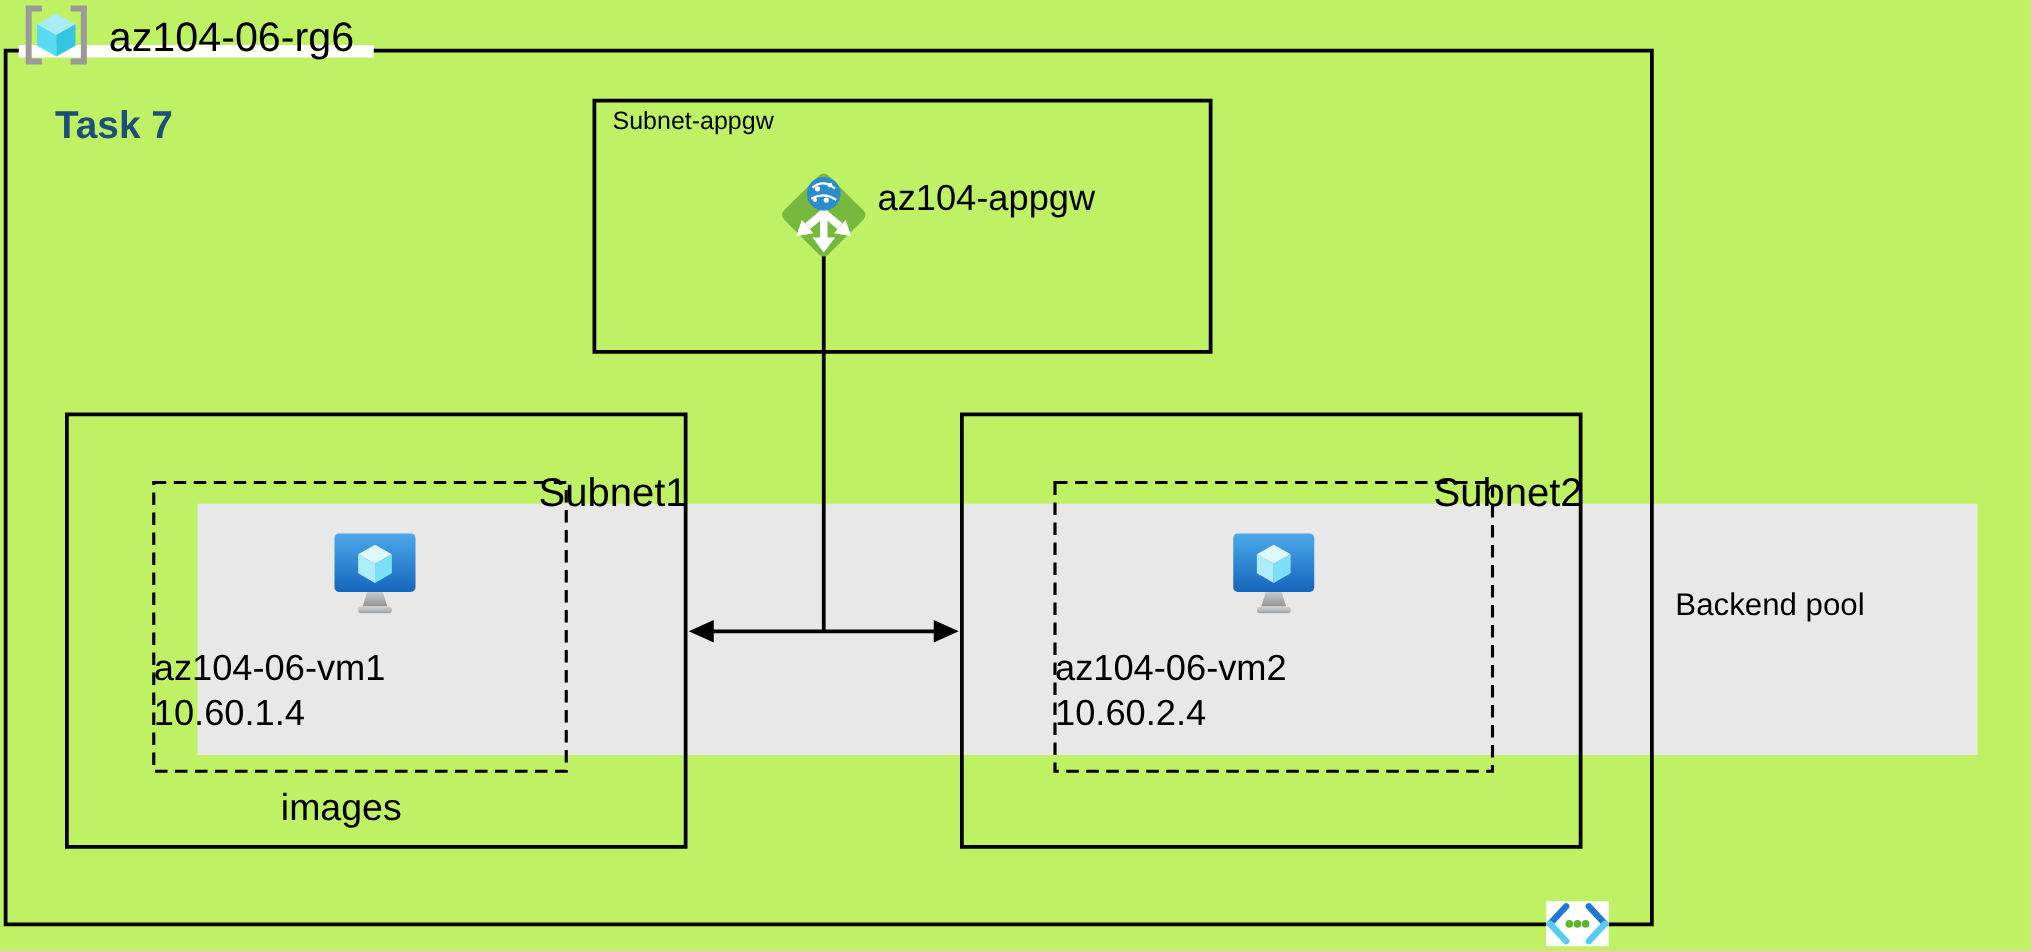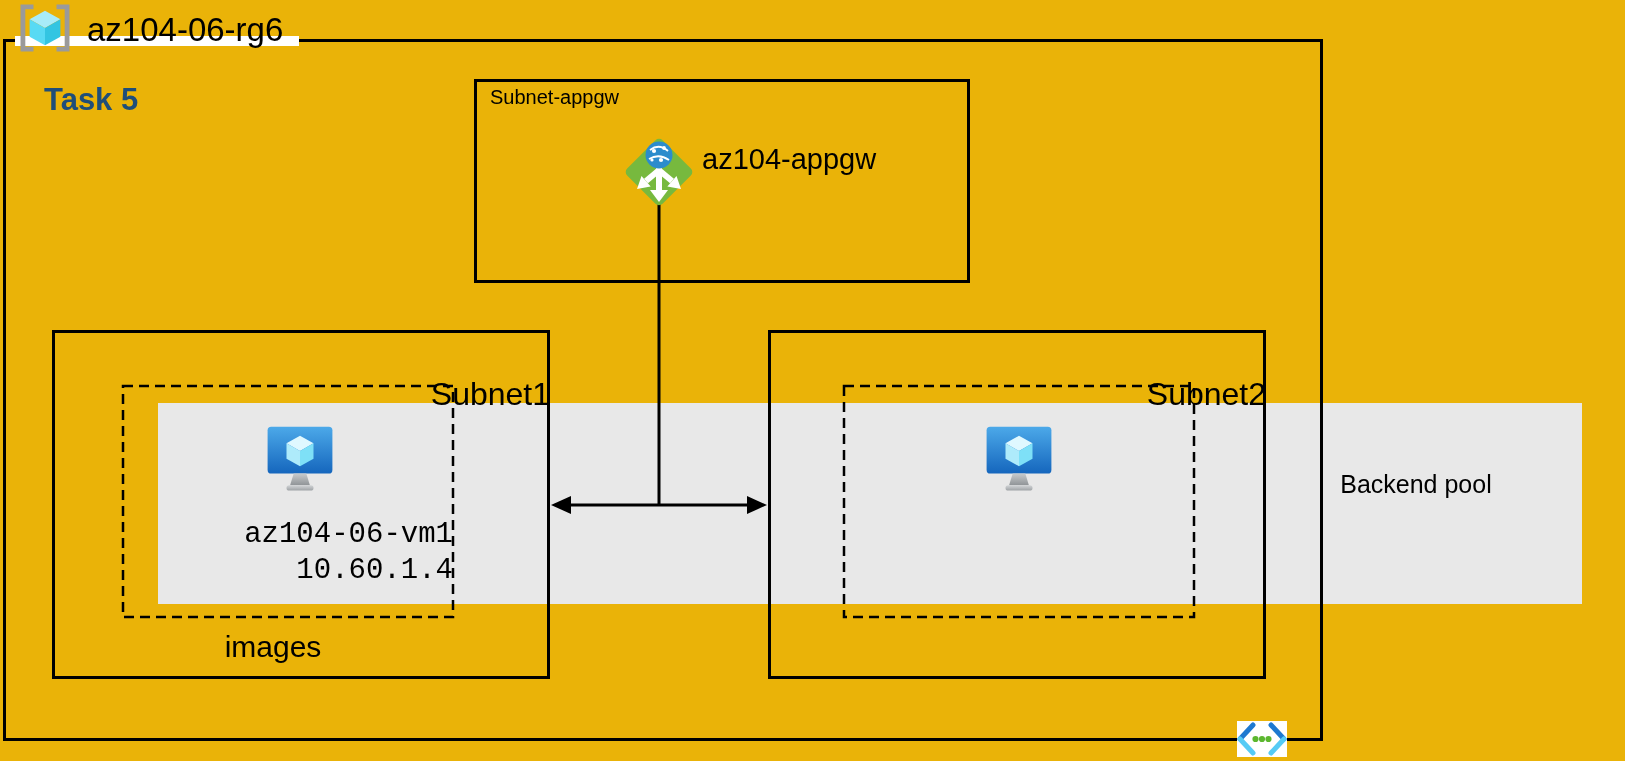--- a/index.html
+++ b/index.html
@@ -1,17 +1,17 @@
 <!DOCTYPE html>
 <html><head>
 <meta charset="utf-8">
 <style>
   html,body{margin:0;padding:0;background:#fff;}
   .canvas{
-    position:relative;width:1625px;height:761px;background:#eab308;
+    position:relative;width:1625px;height:761px;background:#bef264;
     font-family:"Liberation Sans",sans-serif;color:#000;overflow:hidden;
   }
   .abs{position:absolute;}
   
   .band{left:158px;top:403px;width:1424px;height:201px;background:#E8E8E8;z-index:1;}
   .outer-box{left:3px;top:39px;width:1320px;height:702px;border:3px solid #000;box-sizing:border-box;z-index:2;}
   .rg-mask{left:15px;top:36px;width:284px;height:10px;background:#fff;z-index:3;}
   .rg-icon{left:16px;top:4px;z-index:4;}
   .rg-label{left:87px;top:11px;font-size:33px;z-index:4;white-space:nowrap;}
   .task{left:44px;top:82px;font-size:31px;font-weight:bold;color:#1F4E79;z-index:3;}
@@ -21,21 +21,21 @@
   .appgw-icon{left:617px;top:130px;z-index:3;}
   .appgw-names{left:702px;top:141px;font-size:29px;line-height:37px;z-index:3;white-space:nowrap;}
   .subnet1-box{left:52px;top:330px;width:498px;height:349px;}
   .subnet2-box{left:768px;top:330px;width:498px;height:349px;}
   .subnet-title{top:334px;font-size:32px;text-align:right;z-index:3;margin-top:42px;}
   .subnet1-title{left:52px;width:498px;}
   .subnet2-title{left:768px;width:498px;}
   .vm-icon{z-index:3;}
   .vm1-icon{left:264px;top:422px;}
   .vm2-icon{left:983px;top:422px;}
-  .vm-text{top:517px;font-size:29px;line-height:36px;text-align:right;z-index:3;font-family:Liberation Mono, monospace;}
+  .vm-text{top:517px;font-size:29px;line-height:36px;text-align:left;z-index:3;}
   .vm1-text{left:123px;width:330px;}
   .vm2-text{left:844px;width:350px;}
   .store-label{top:630px;font-size:30px;text-align:center;z-index:3;}
   .images-label{left:108px;width:330px;}
   .videos-label{left:768px;width:498px;}
   .backend-label{left:1286px;top:470px;width:260px;font-size:25px;text-align:center;z-index:3;white-space:nowrap;}
   .overlay{left:0;top:0;z-index:2;pointer-events:none;}
   .vnet-icon{left:1237px;top:721px;z-index:4;background:#fff;}
 </style>
 </head>
@@ -51,21 +51,21 @@
   <svg class="abs rg-icon" width="58" height="48" viewBox="0 0 60 50">
     <path d="M18 3 H7 V47 H18" fill="none" stroke-width="5" stroke="#9A9A9A"></path>
     <path d="M42 3 H53 V47 H42" fill="none" stroke-width="5" stroke="#9A9A9A"></path>
     <polygon points="30,7 46,16 30,25 14,16" fill="#A8ECF8"></polygon>
     <polygon points="14,16 30,25 30,43 14,34" fill="#58DAF4"></polygon>
     <polygon points="46,16 30,25 30,43 46,34" fill="#33C5E2"></polygon>
   </svg>
 
   <div class="abs rg-label">az104-06-rg6</div>
 
-  <div class="abs task">Task 5</div>
+  <div class="abs task">Task 7</div>
 
   <svg class="abs overlay" width="1625" height="761" viewBox="0 0 1625 761">
     <rect x="123" y="386" width="330" height="231" fill="none" stroke="#000" stroke-width="2.5" stroke-dasharray="10 6"></rect>
     <rect x="844" y="386" width="350" height="231" fill="none" stroke="#000" stroke-width="2.5" stroke-dasharray="10 6"></rect>
     <line x1="659" y1="204" x2="659" y2="505" stroke="#000" stroke-width="3"></line>
     <line x1="556" y1="505" x2="762" y2="505" stroke="#000" stroke-width="3"></line>
     <polygon points="551,505 571,496 571,514" fill="#000"></polygon>
     <polygon points="767,505 747,496 747,514" fill="#000"></polygon>
   </svg>
 
@@ -130,20 +130,24 @@
 
   <svg class="abs vm-icon vm2-icon" width="72" height="76" viewBox="0 0 80 82">
     <rect x="4" y="4" width="72" height="52" rx="4" fill="url(#vmScr)"></rect>
     <polygon points="40,14 55,22.5 40,31 25,22.5" fill="#DFF8FF"></polygon>
     <polygon points="25,22.5 40,31 40,48 25,39.5" fill="#AEEBFB"></polygon>
     <polygon points="55,22.5 40,31 40,48 55,39.5" fill="#7EE0F7"></polygon>
     <polygon points="33,56 47,56 51,69 29,69" fill="url(#vmStand)"></polygon>
     <rect x="25" y="69" width="30" height="6" rx="3" fill="url(#vmBase)"></rect>
   </svg>
 
+  <div class="abs vm-text vm2-text">
+    <div>az104-06-vm2</div>
+    <div>10.60.2.4</div>
+  </div>
 
   <div class="abs backend-label">Backend pool</div>
 
   <svg class="abs vnet-icon" width="50" height="36" viewBox="0 0 50 36">
     <line x1="3" y1="18" x2="16" y2="4" stroke-width="5" stroke-linecap="round" stroke="#1E79D0"></line>
     <line x1="3" y1="18" x2="16" y2="32" stroke-width="5" stroke-linecap="round" stroke="#55CBF5"></line>
     <line x1="47" y1="18" x2="34" y2="4" stroke-width="5" stroke-linecap="round" stroke="#1E79D0"></line>
     <line x1="47" y1="18" x2="34" y2="32" stroke-width="5" stroke-linecap="round" stroke="#55CBF5"></line>
     <circle cx="18.5" cy="18" r="3.1" fill="#5CB72F"></circle>
     <circle cx="25" cy="18" r="3.1" fill="#5CB72F"></circle>

